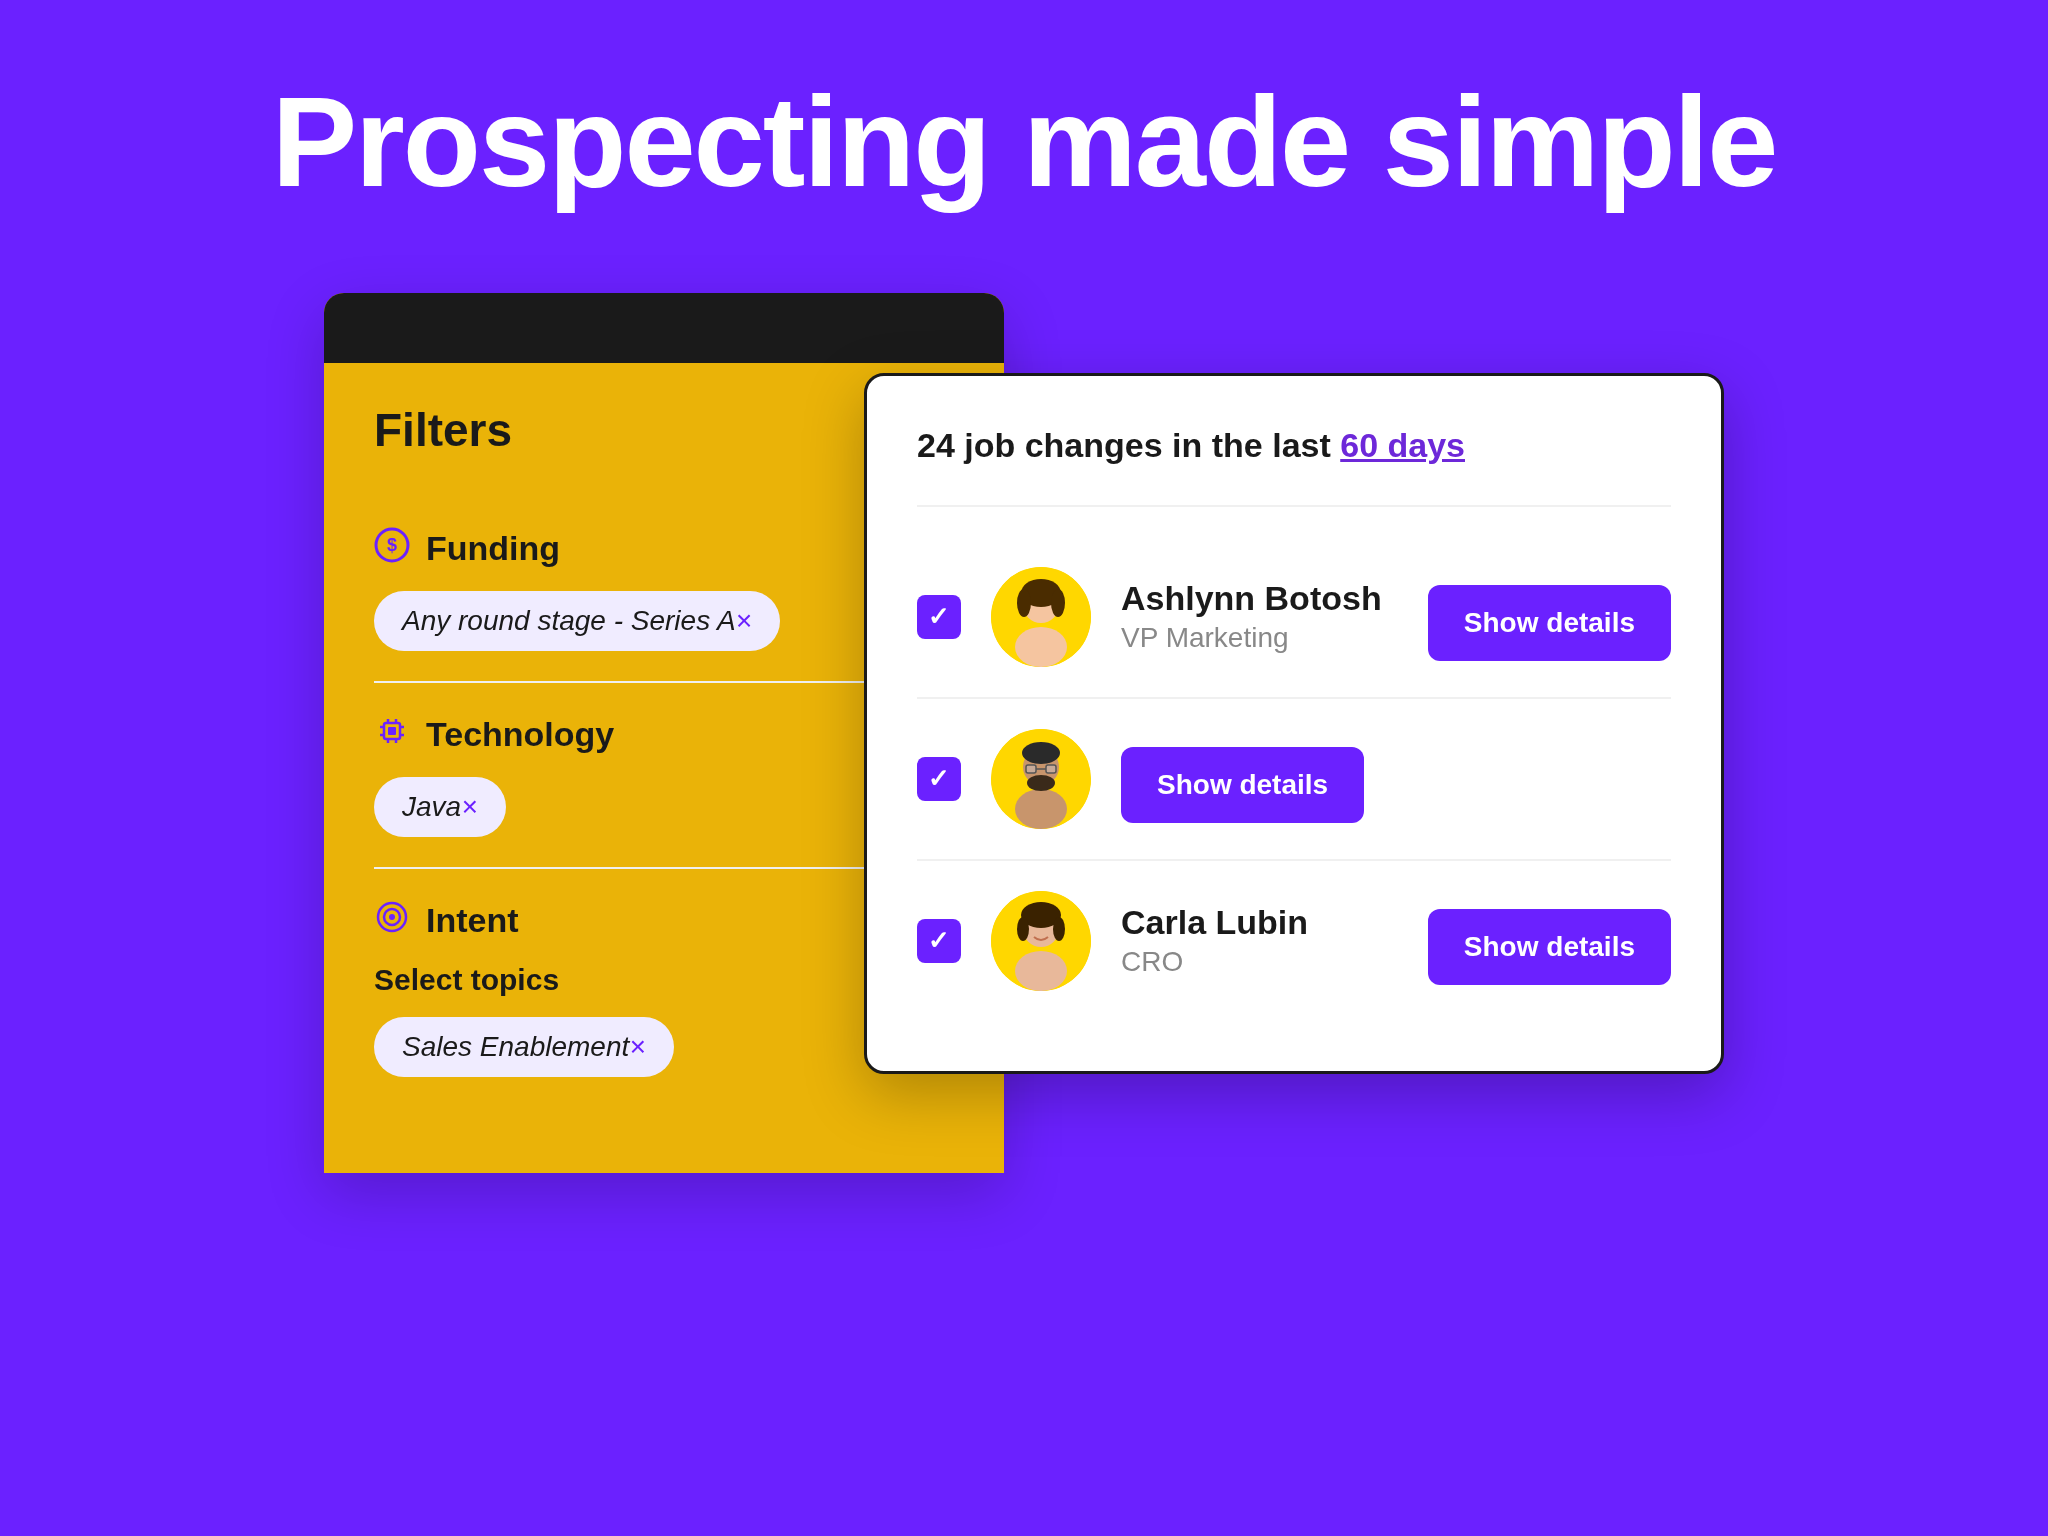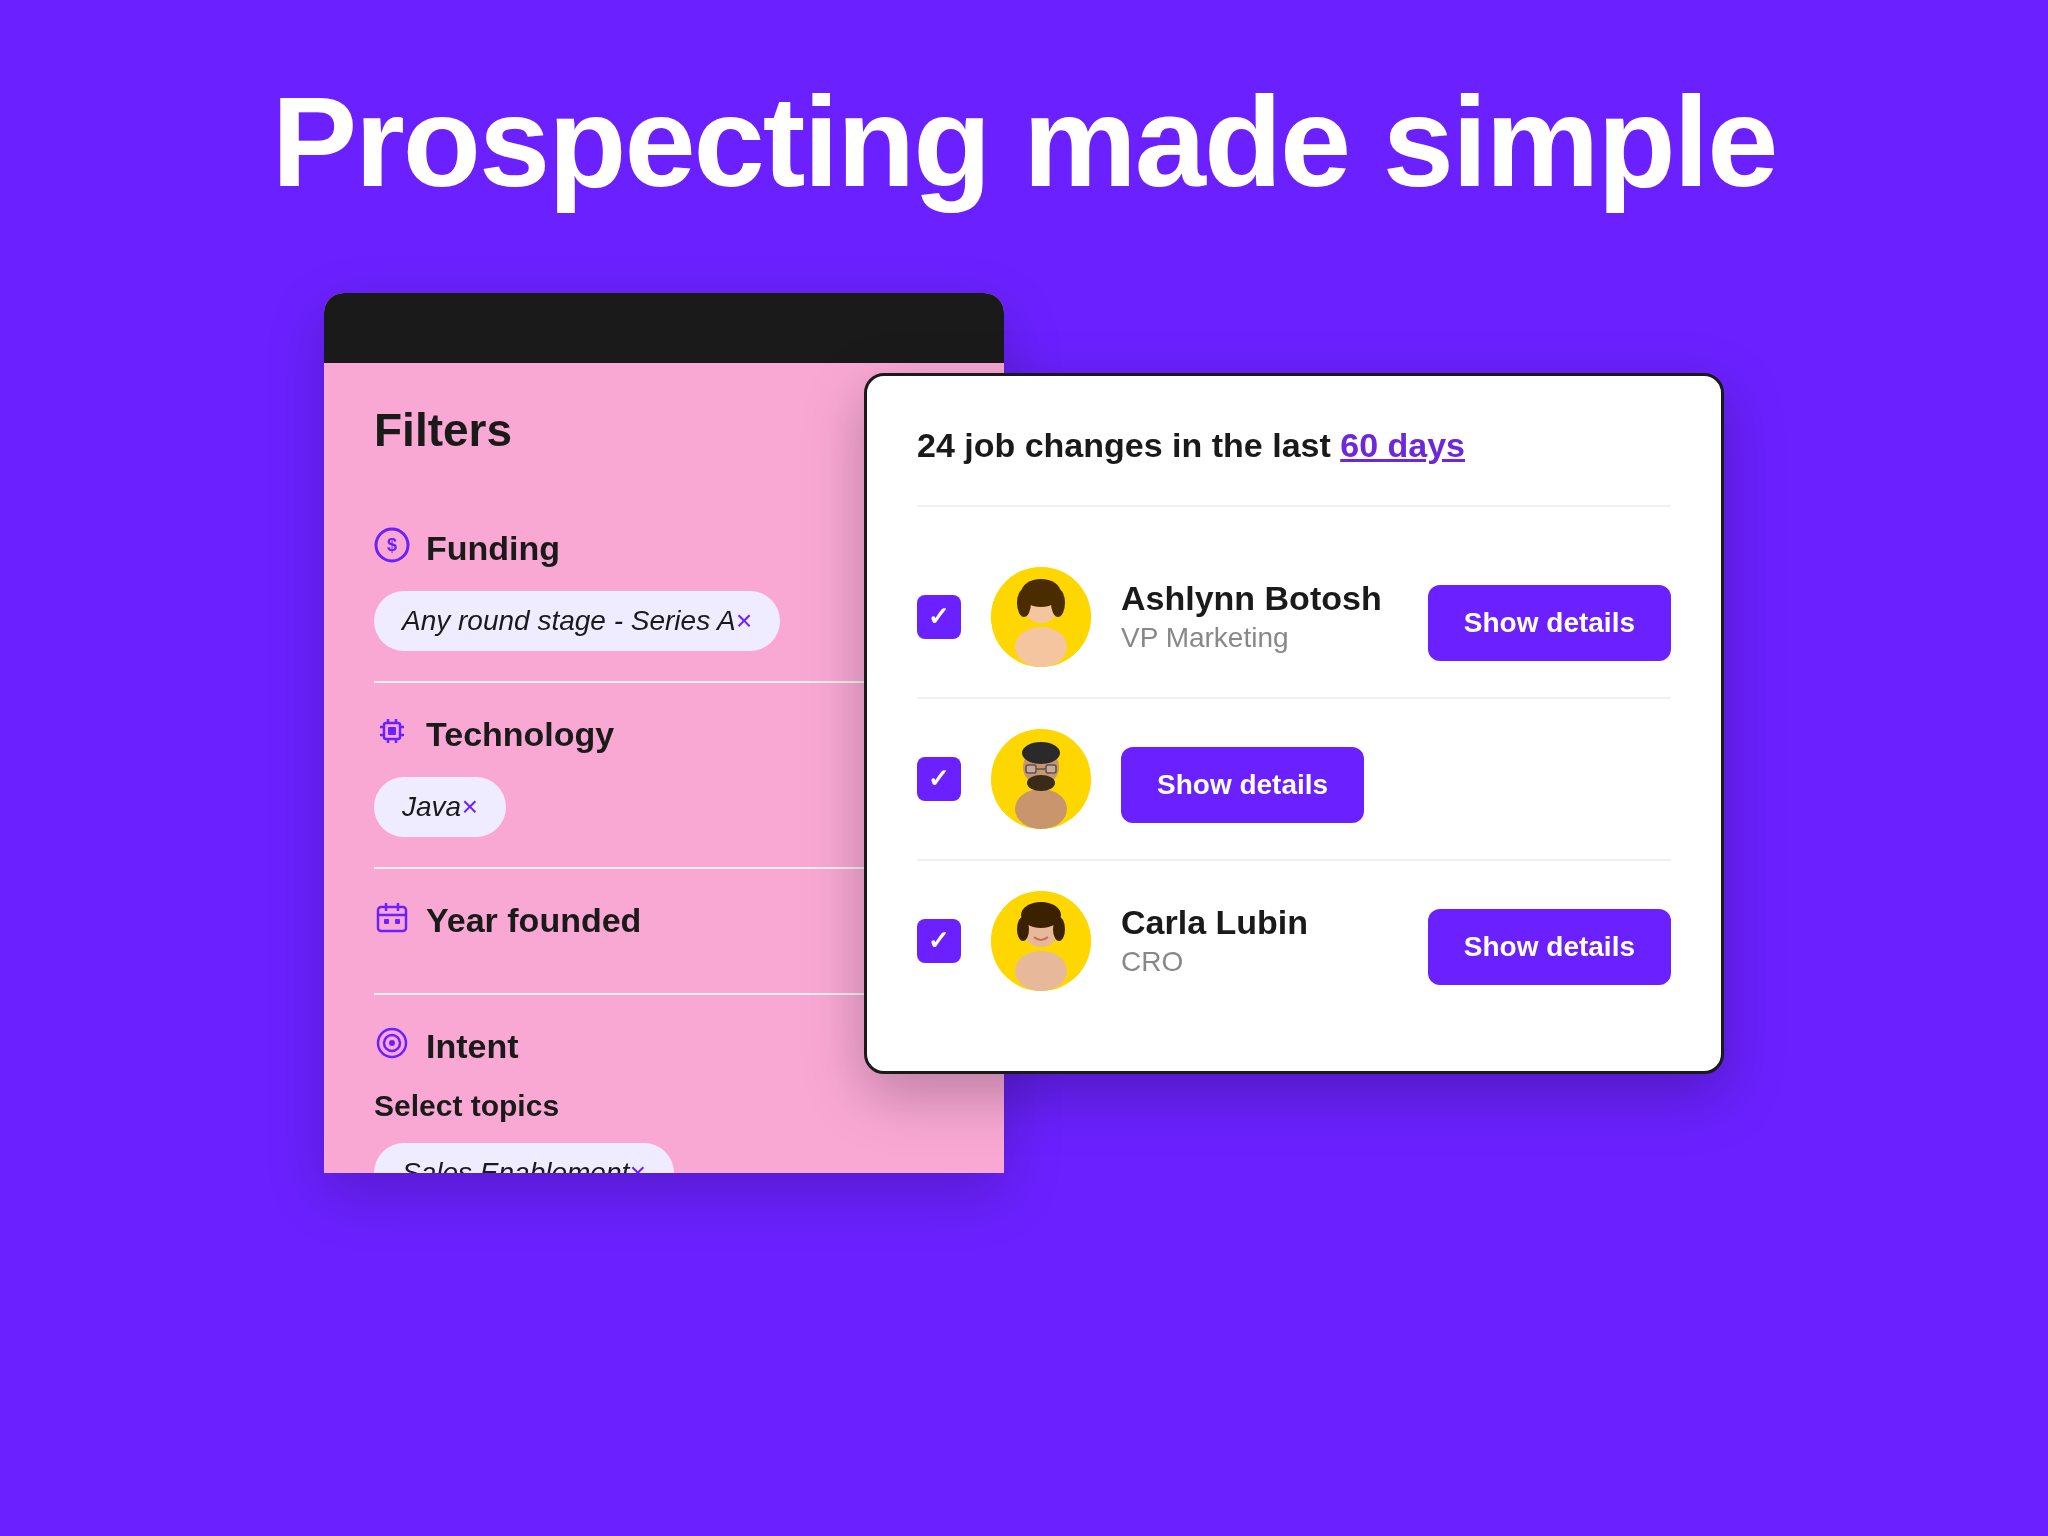--- a/index.html
+++ b/index.html
@@ -32,21 +32,21 @@
       margin-top: 80px;
     }
 
     
     .filters-panel {
       position: absolute;
       left: 0;
       top: 0;
       width: 680px;
       height: 880px;
-      background: #f9a8d4;
+      background: #eab308;
       border-radius: 20px 20px 0 0;
       overflow: hidden;
       box-shadow: 0 20px 60px rgba(0,0,0,0.2);
       z-index: 1;
     }
 
     .filters-header-bar {
       background: #1a1a1a;
       height: 70px;
       width: 100%;
@@ -279,35 +279,20 @@
           <span>Technology</span>
         </div>
         <div class="filter-tags">
           <div class="filter-tag">
             <span>Java</span>
             <span class="remove">×</span>
           </div>
         </div>
       </div>
 
-      <div class="filter-section">
-        <div class="filter-label">
-          <span class="filter-icon">
-            <svg width="36" height="36" viewBox="0 0 36 36" fill="none" xmlns="http://www.w3.org/2000/svg">
-              <rect x="4" y="8" width="28" height="24" rx="3" stroke="#6B21FF" stroke-width="2.5" fill="none"></rect>
-              <line x1="4" y1="16" x2="32" y2="16" stroke="#6B21FF" stroke-width="2.5"></line>
-              <line x1="12" y1="4" x2="12" y2="12" stroke="#6B21FF" stroke-width="2.5"></line>
-              <line x1="24" y1="4" x2="24" y2="12" stroke="#6B21FF" stroke-width="2.5"></line>
-              <rect x="10" y="20" width="5" height="5" rx="1" fill="#6B21FF"></rect>
-              <rect x="21" y="20" width="5" height="5" rx="1" fill="#6B21FF"></rect>
-            </svg>
-          </span>
-          <span>Year founded</span>
-        </div>
-      </div>
 
       <div class="filter-section">
         <div class="filter-label">
           <span class="filter-icon">
             <svg width="36" height="36" viewBox="0 0 36 36" fill="none" xmlns="http://www.w3.org/2000/svg">
               <circle cx="18" cy="18" r="14" stroke="#6B21FF" stroke-width="2.5" fill="none"></circle>
               <circle cx="18" cy="18" r="8" stroke="#6B21FF" stroke-width="2.5" fill="none"></circle>
               <circle cx="18" cy="18" r="3" fill="#6B21FF"></circle>
             </svg>
           </span>

